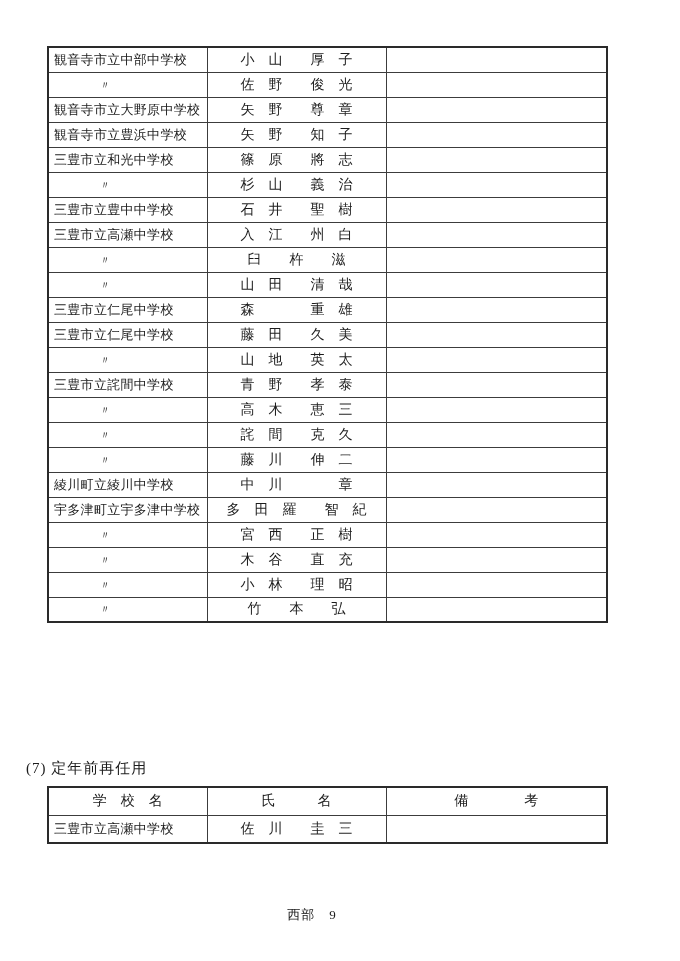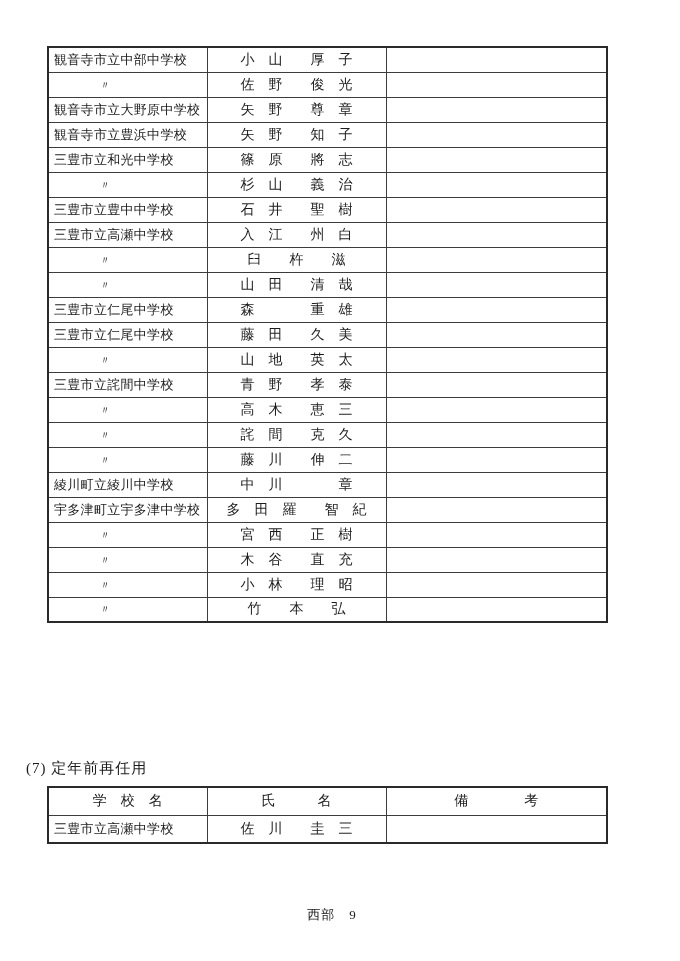--- a/index.html
+++ b/index.html
@@ -64,21 +64,20 @@
     letter-spacing: 1px;
   }
   .page-footer {
     position: absolute;
     left: 0;
     top: 906px;
     width: 624px;
     text-align: center;
     font-size: 13px;
     letter-spacing: 1px;
-    margin-left: 20px;
   }
 </style>
 </head>
 <body>
 
 <div class="page">
 
   <table class="doc-table" id="main-table">
     <colgroup>
       <col style="width:159px">

